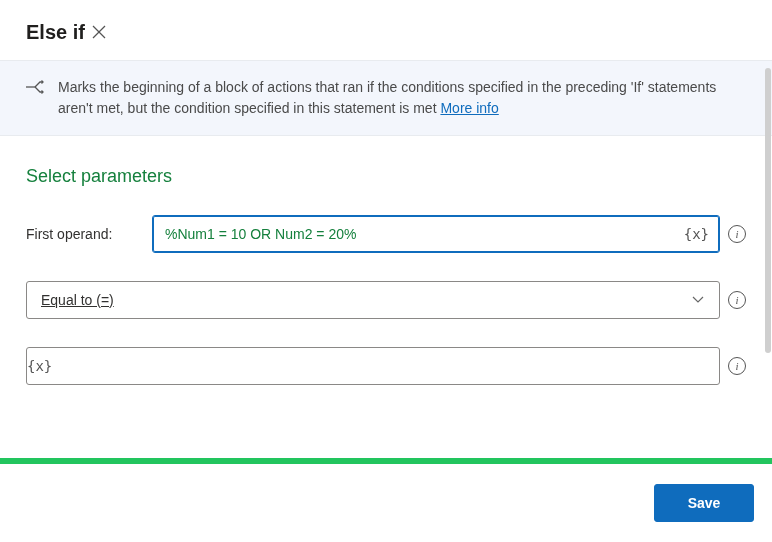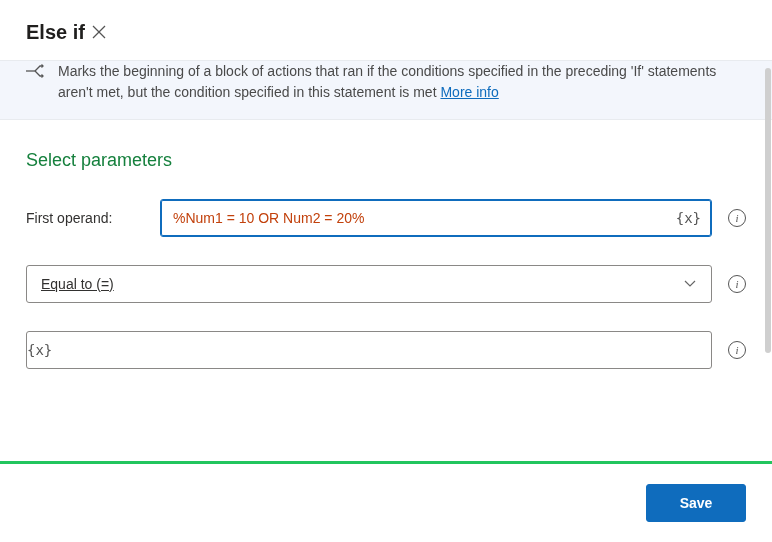--- a/index.html
+++ b/index.html
@@ -29,21 +29,21 @@
     width: 28px; height: 28px;
     display: flex; align-items: center; justify-content: center;
     cursor: pointer;
     color: #555;
   }
   .close-btn svg { width: 16px; height: 16px; }
   .info-banner {
     background: #f3f6fc;
     border-top: 1px solid #e8ebef;
     border-bottom: 1px solid #e8ebef;
-    padding: 0 26px 16px 26px;
+    padding: 16px 26px 16px 26px;
     display: flex;
     align-items: flex-start;
     gap: 14px;
     color: #4a4a4a;
     line-height: 1.5;
   }
   .banner-icon {
     flex: 0 0 auto;
     margin-top: 2px;
     color: #555;
@@ -59,21 +59,21 @@
   .section-title {
     font-size: 18px;
     font-weight: 400;
     color: #15803d;
     margin-bottom: 28px;
   }
   .row {
     display: flex;
     align-items: center;
     margin-bottom: 28px;
-    gap: 16px;
+    gap: 8px;
   }
   .row-label {
     width: 118px;
     flex: 0 0 118px;
     color: #323130;
   }
   .field-wrap {
     flex: 1;
     position: relative;
     display: flex;
@@ -89,21 +89,21 @@
   }
   .field-input {
     flex: 1;
     border: none;
     outline: none;
     padding: 0 12px;
     font-size: 14px;
     font-family: inherit;
     background: transparent;
     height: 100%;
-    color: #c2410c;
+    color: #15803d;
   }
   .var-badge {
     padding-right: 10px;
     color: #555;
     font-family: Consolas, monospace;
     font-size: 14px;
     cursor: pointer;
   }
   .select-value {
     flex: 1;
@@ -123,22 +123,22 @@
     border-radius: 50%;
     display: flex; align-items: center; justify-content: center;
     font-size: 11px;
     font-style: italic;
     font-family: serif;
     color: #555;
     cursor: pointer;
     flex: 0 0 auto;
   }
   .footer {
-    border-top: 3px solid #22c55e;
-    padding: 20px 26px;
+    border-top: 6px solid #22c55e;
+    padding: 20px 18px;
     display: flex;
     justify-content: flex-end;
     gap: 10px;
   }
   .btn {
     min-width: 100px;
     height: 38px;
     padding: 0 22px;
     border-radius: 3px;
     font-size: 14px;

